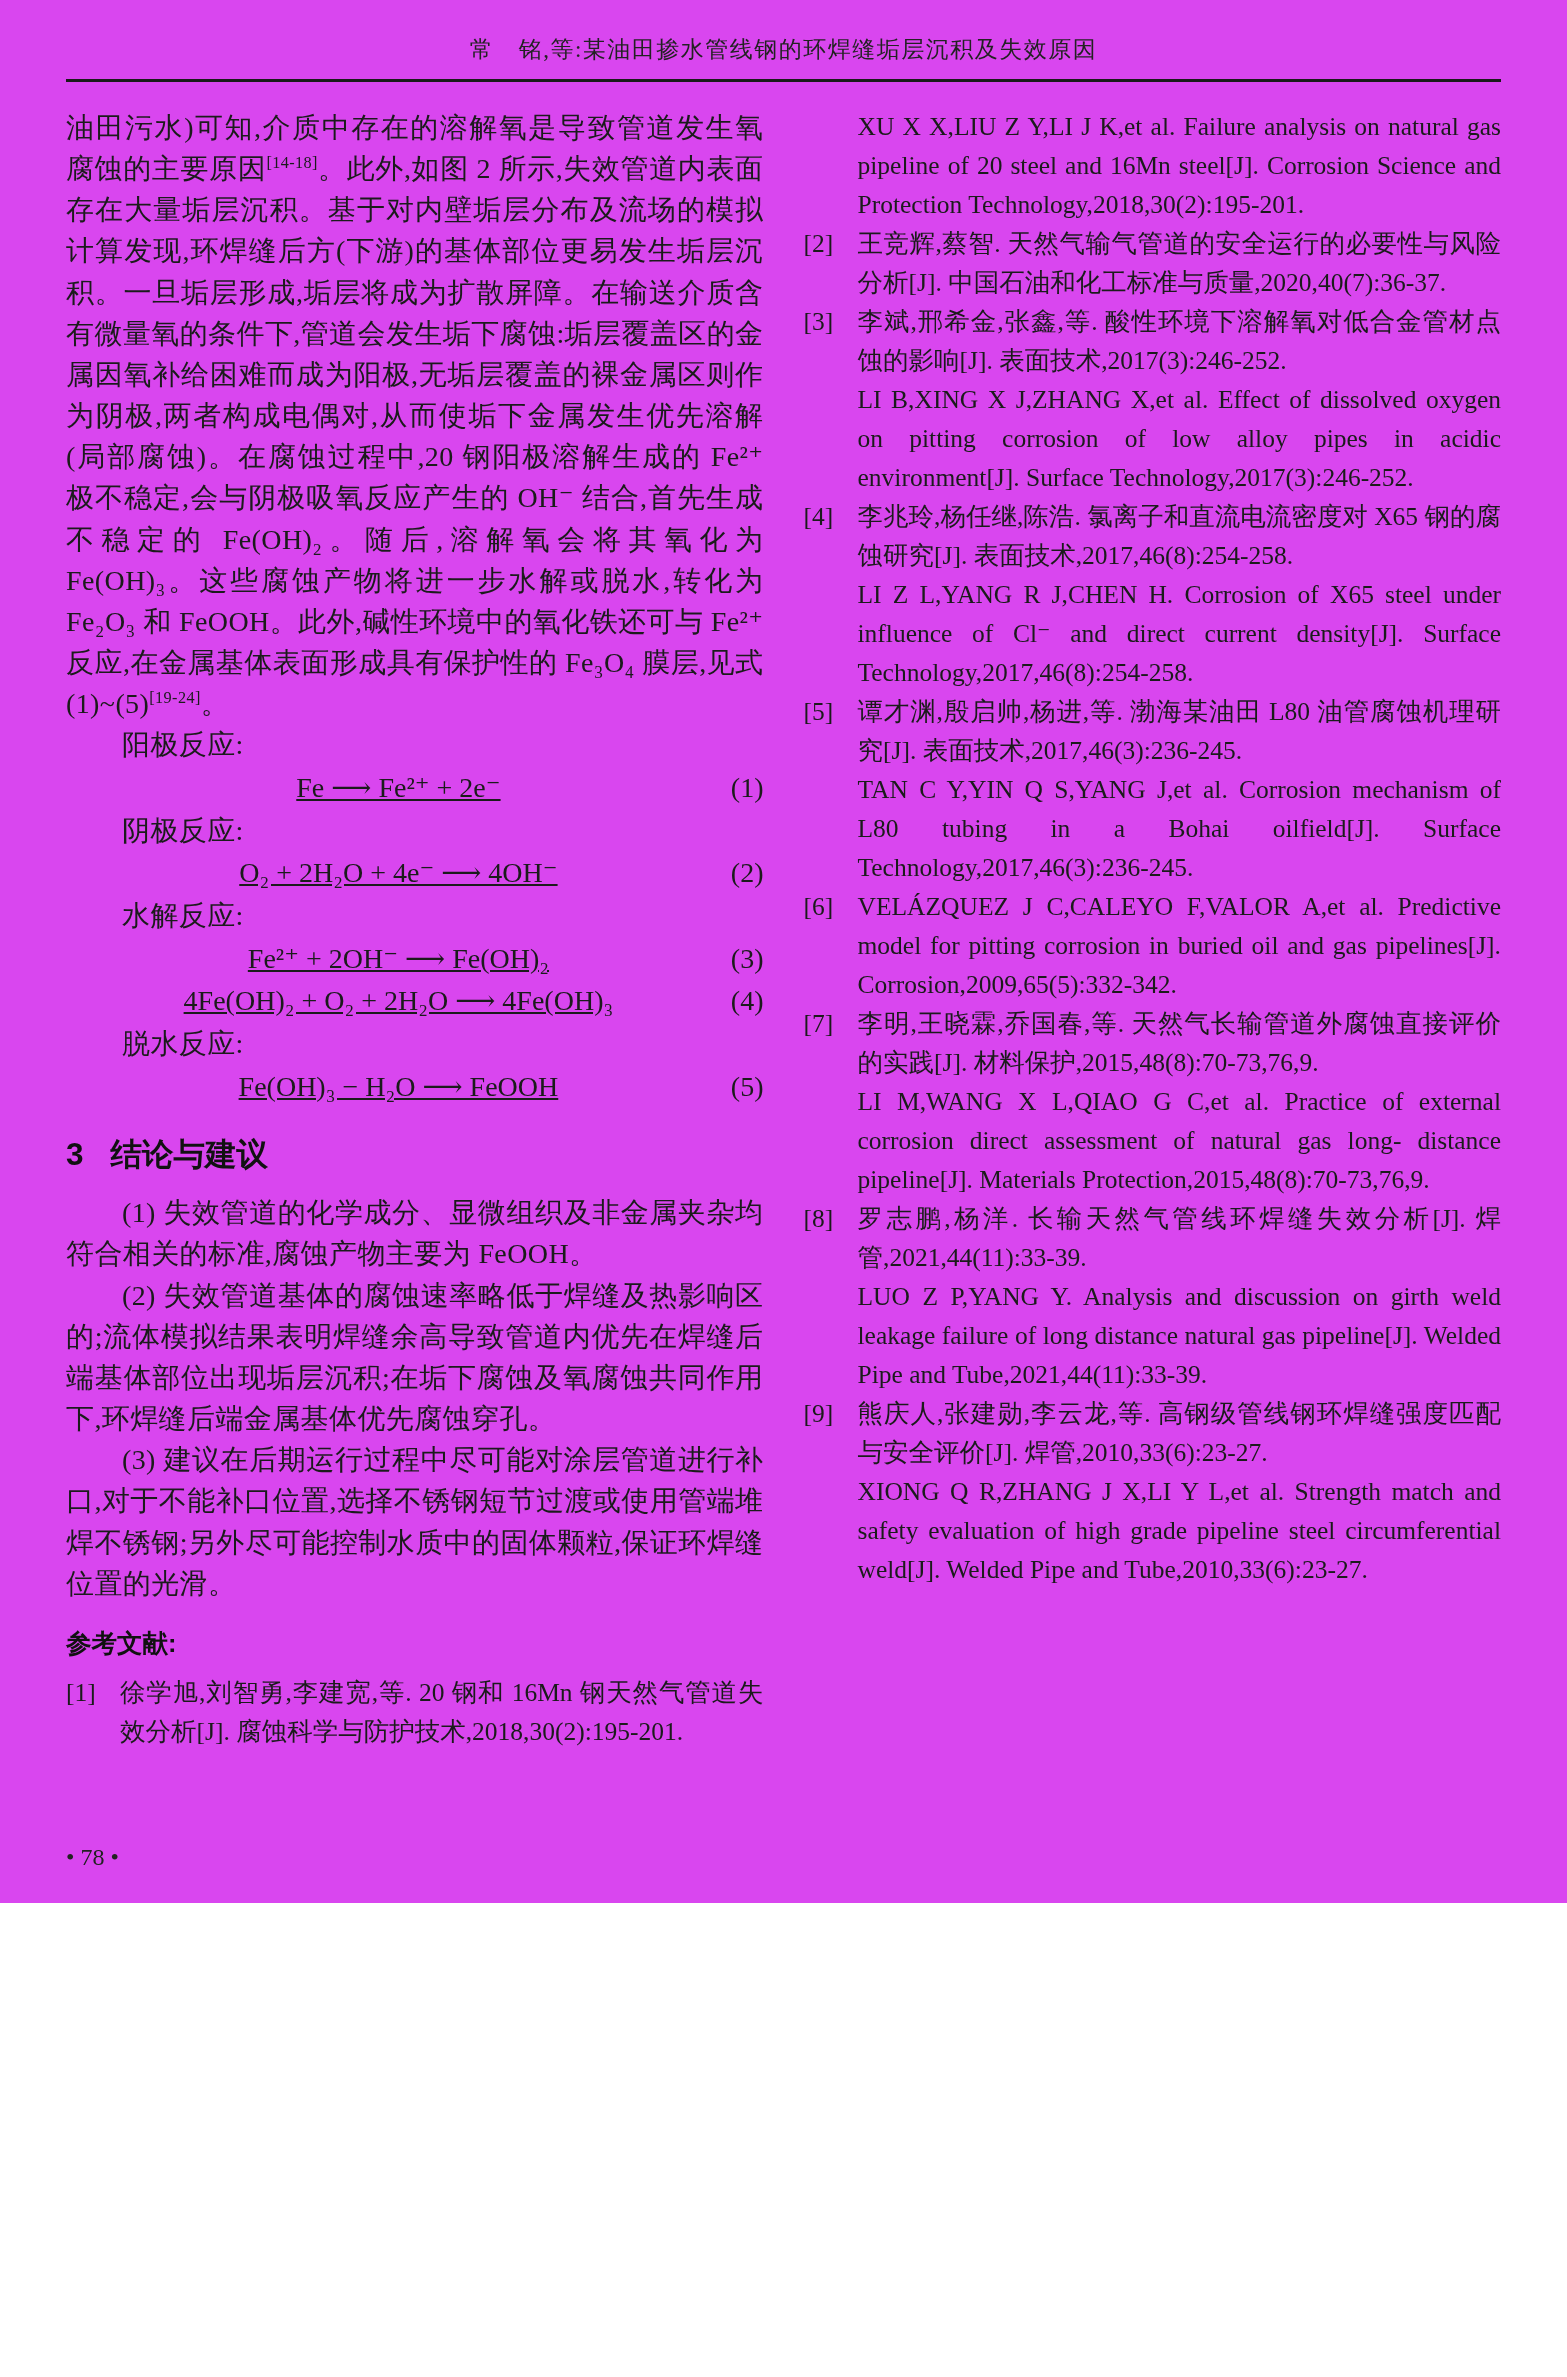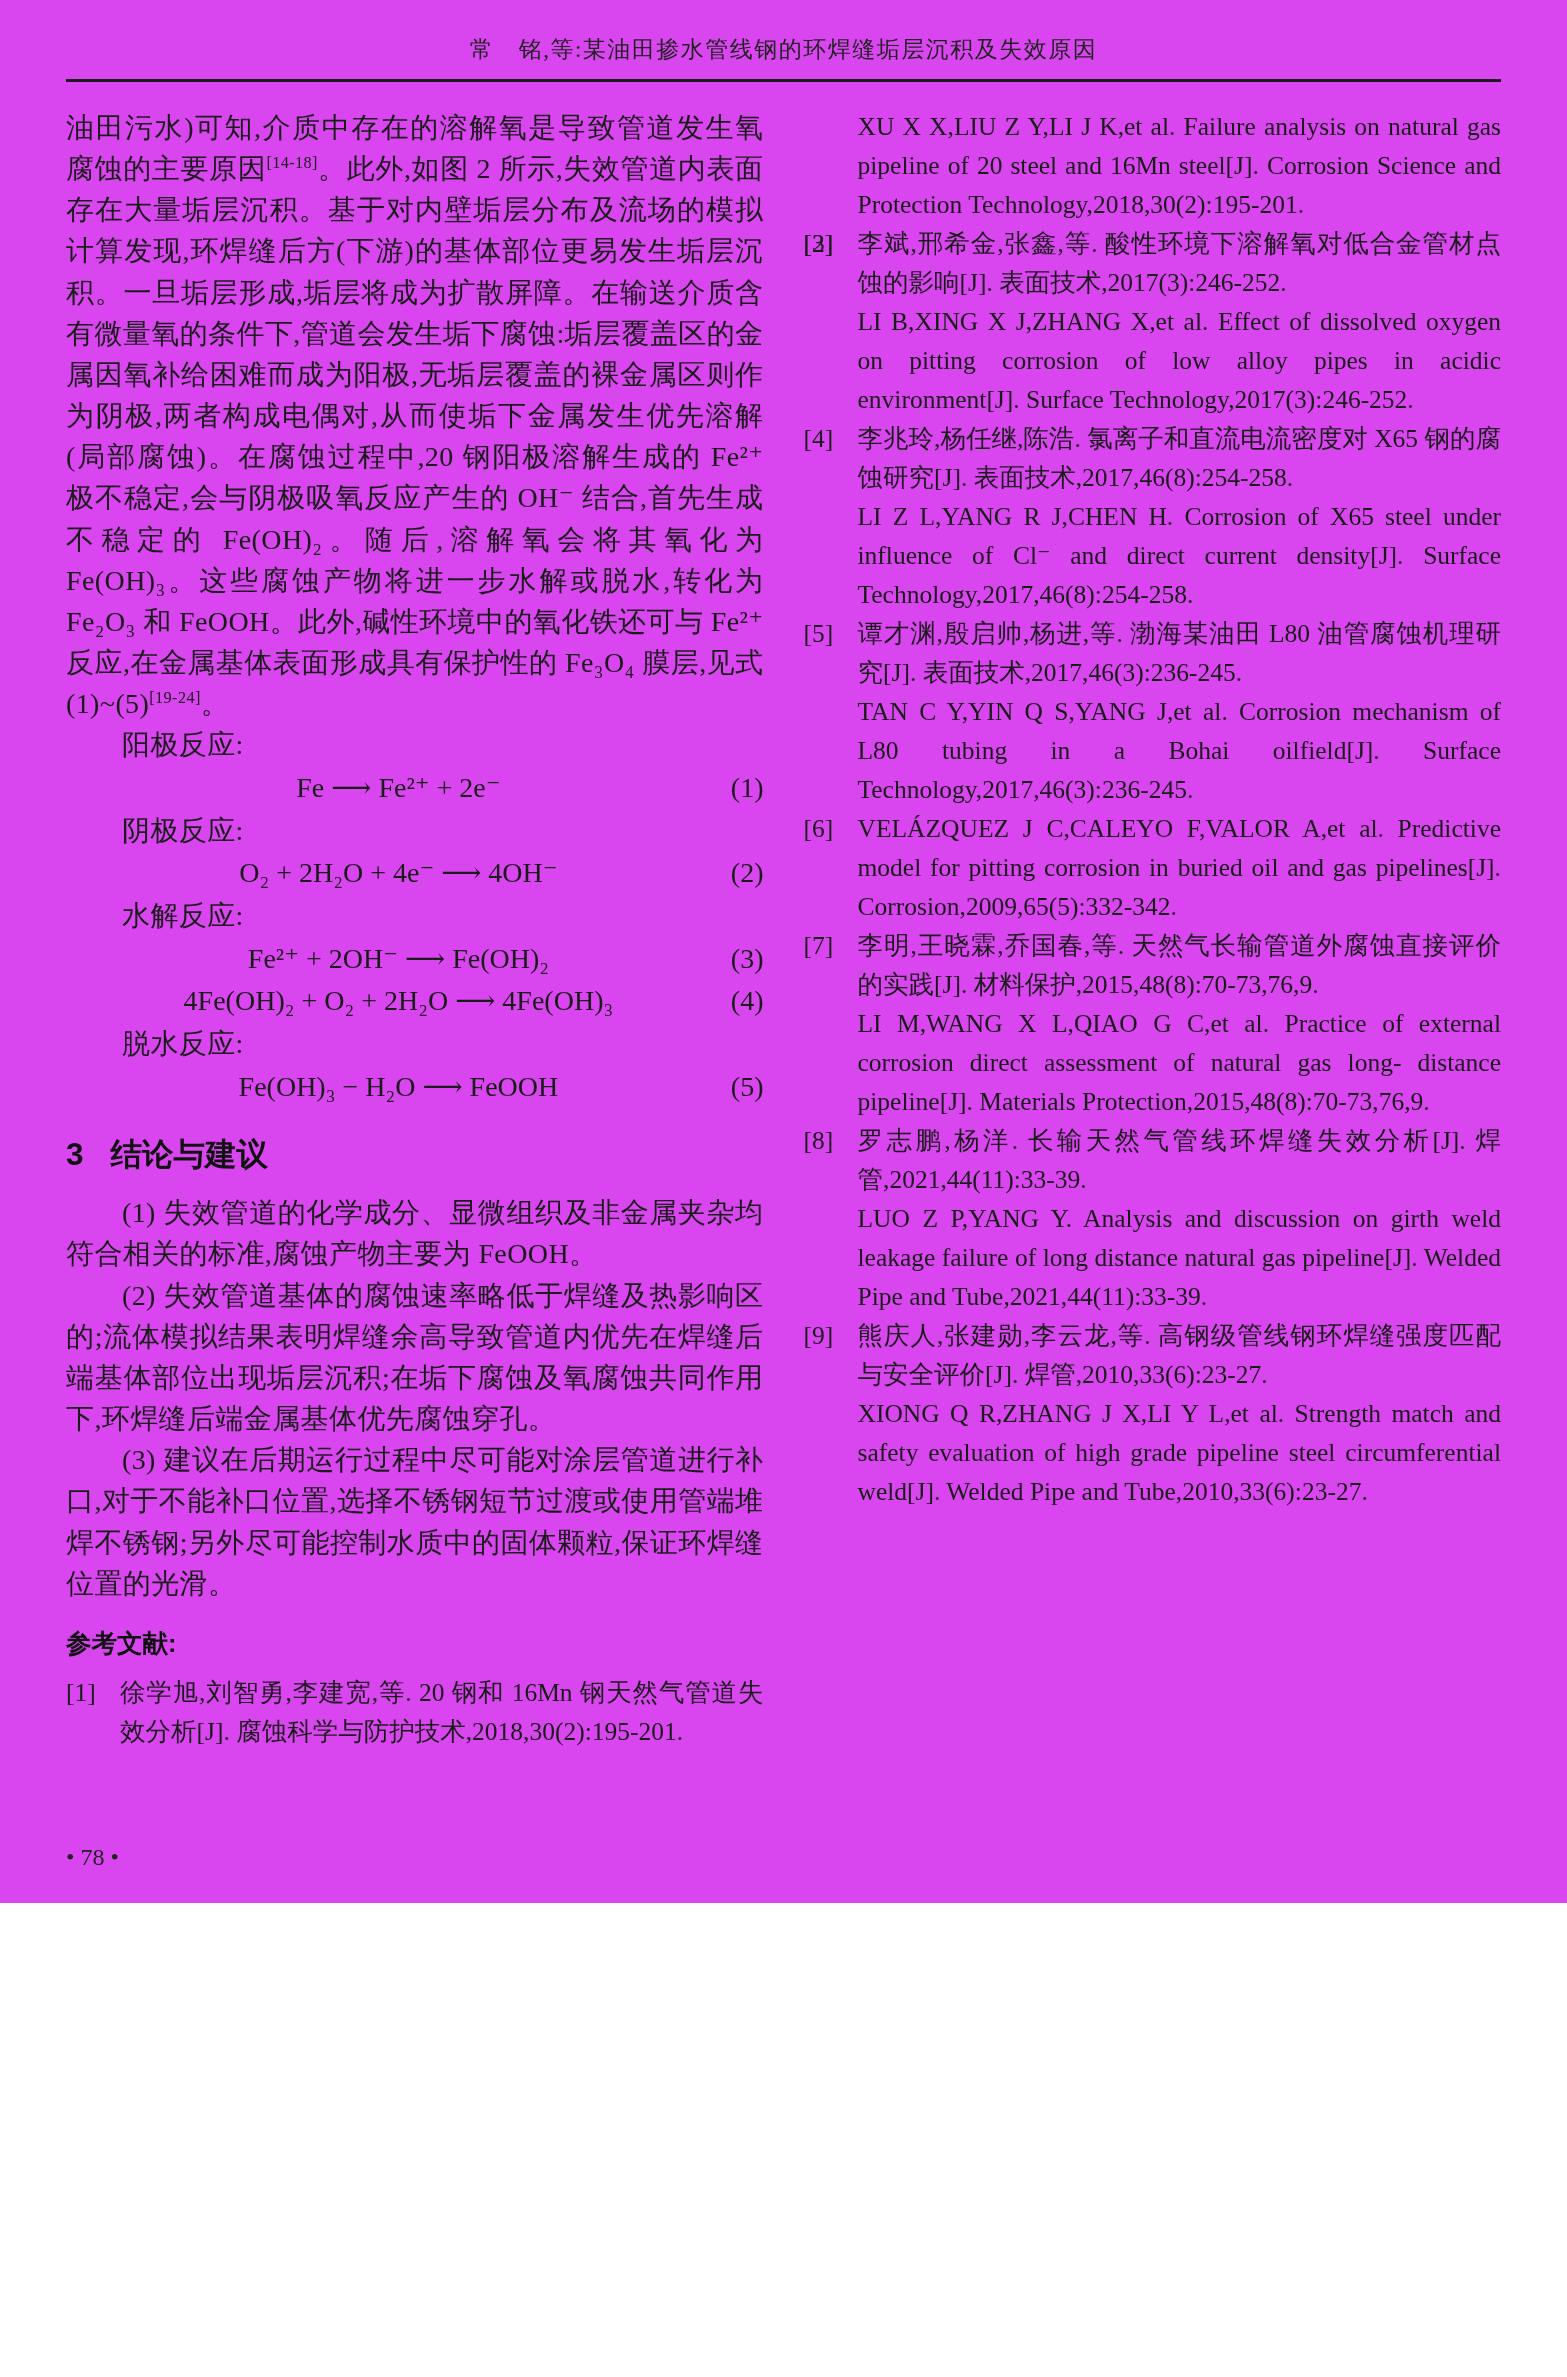--- a/index.html
+++ b/index.html
@@ -47,21 +47,21 @@
     line-height: 0;
     vertical-align: super;
   }
   .eq-row {
     display: flex;
     align-items: baseline;
     font-size: 28px;
     line-height: 1.47;
     margin: 1.5px 0;
   }
-  .eq-body { flex: 1 1 auto; text-align: center; }
+  .eq-body { flex: 1 1 auto; text-align: center; text-decoration: underline; }
   .eq-num { flex: 0 0 auto; }
 
   .sec-head {
     margin: 27px 0 16.5px;
     font-family: "Liberation Sans", "DejaVu Sans", sans-serif;
     font-weight: bold;
     font-size: 31.5px;
     color: #111;
   }
   .sec-num { margin-right: 27px; }
@@ -160,20 +160,21 @@
     <div class="col">
 
       <div class="ref">
         <span class="ref-num"></span>
         <div class="ref-cn"></div>
         <div class="ref-en">XU X X,LIU Z Y,LI J K,et al. Failure analysis on natural gas pipeline of 20 steel and 16Mn steel[J]. Corrosion Science and Protection Technology,2018,30(2):195-201.</div>
       </div>
 
       <div class="ref">
         <span class="ref-num">[2]</span>
+        <div class="ref-cn">王竞辉,蔡智. 天然气输气管道的安全运行的必要性与风险分析[J]. 中国石油和化工标准与质量,2020,40(7):36-37.</div>
       </div>
 
       <div class="ref">
         <span class="ref-num">[3]</span>
         <div class="ref-cn">李斌,邢希金,张鑫,等. 酸性环境下溶解氧对低合金管材点蚀的影响[J]. 表面技术,2017(3):246-252.</div>
         <div class="ref-en">LI B,XING X J,ZHANG X,et al. Effect of dissolved oxygen on pitting corrosion of low alloy pipes in acidic environment[J]. Surface Technology,2017(3):246-252.</div>
       </div>
 
       <div class="ref">
         <span class="ref-num">[4]</span>

